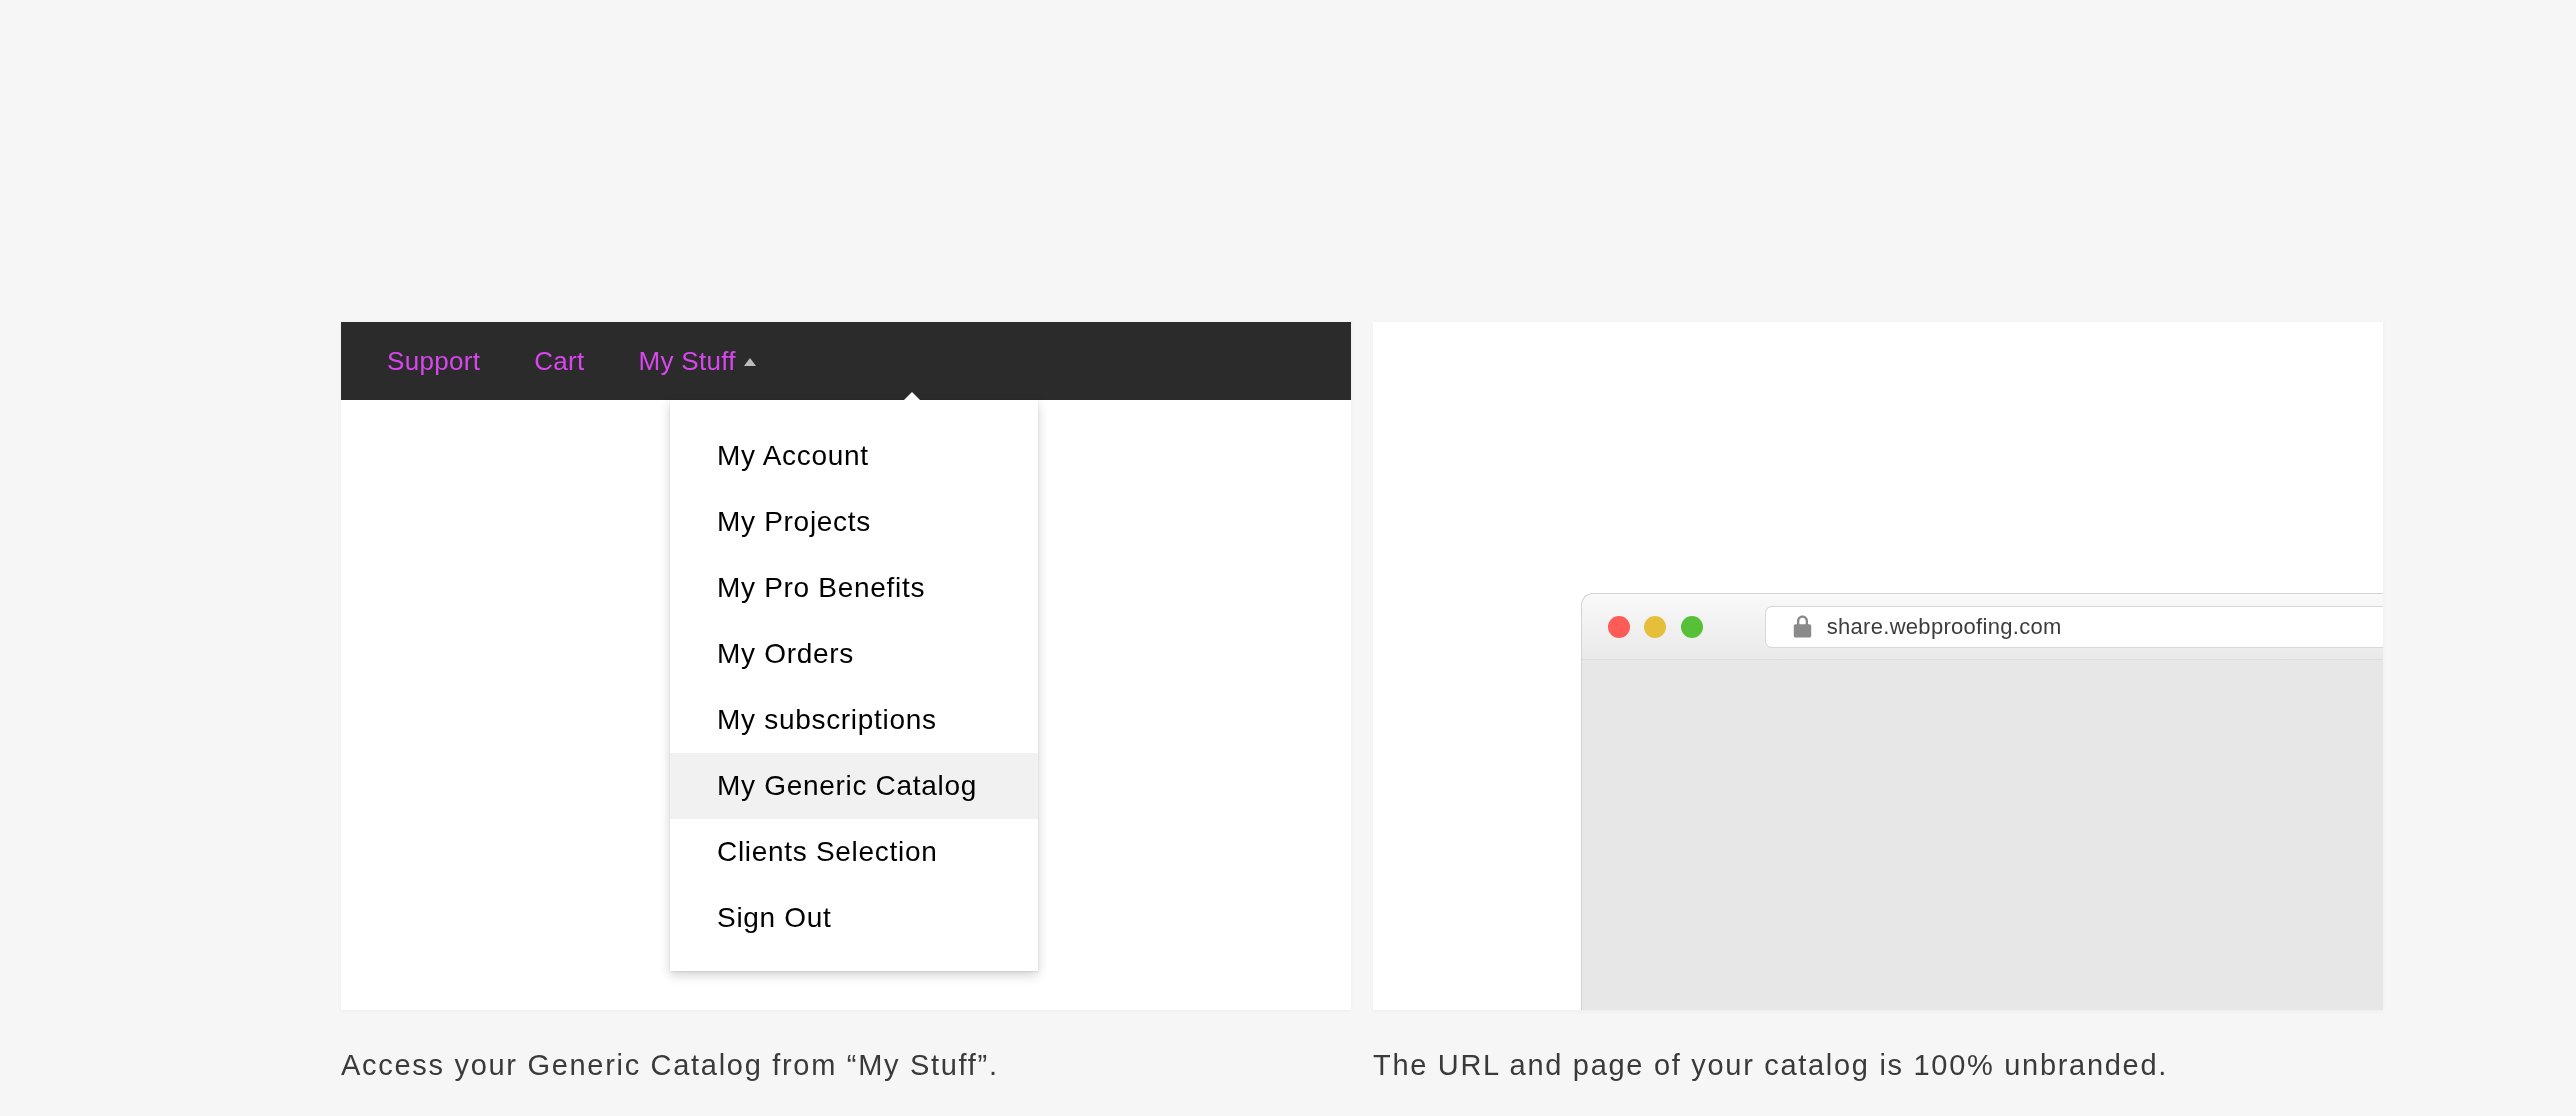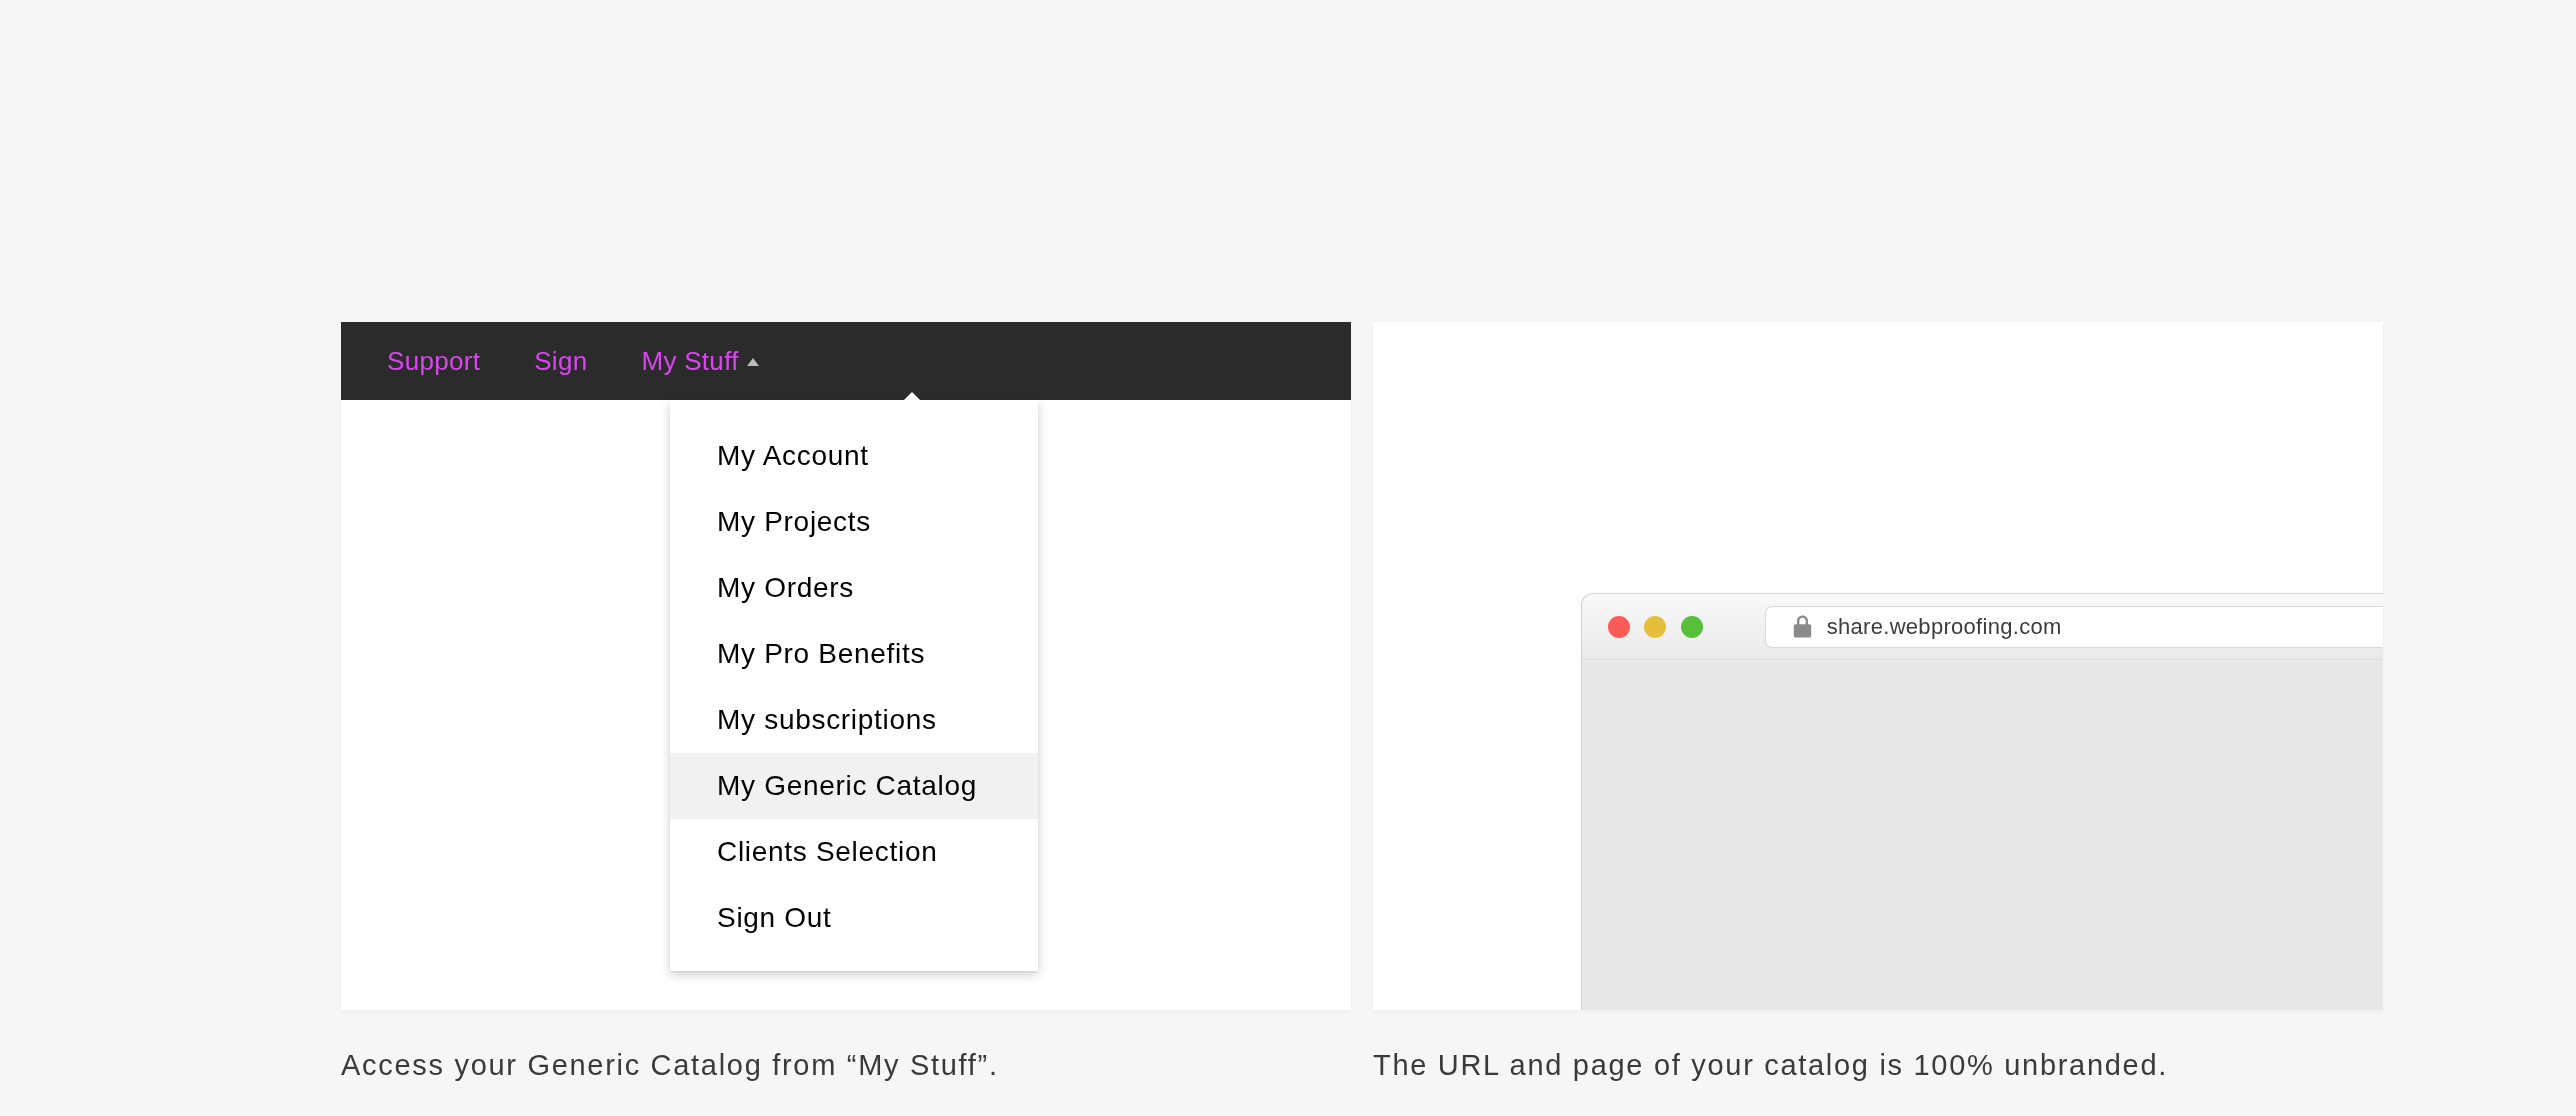--- a/index.html
+++ b/index.html
@@ -166,34 +166,34 @@
 <body>
 
 <div class="stage">
 
   <div class="panel-left">
     <div class="navbar">
       <div class="nav-item first">
         <span>Support</span>
       </div>
       <div class="nav-item">
-        <span>Sign</span>
+        <span>Cart</span>
       </div>
       <div class="nav-item">
         <span>My Stuff</span>
         <span class="caret-up"></span>
       </div>
       <div class="navbar-arrow"></div>
     </div>
 
     <div class="dropdown">
       <div class="dropdown-item">My Account</div>
       <div class="dropdown-item">My Projects</div>
+      <div class="dropdown-item">My Pro Benefits</div>
       <div class="dropdown-item">My Orders</div>
-      <div class="dropdown-item">My Pro Benefits</div>
       <div class="dropdown-item">My subscriptions</div>
       <div class="dropdown-item highlight">My Generic Catalog</div>
       <div class="dropdown-item">Clients Selection</div>
       <div class="dropdown-item">Sign Out</div>
     </div>
   </div>
 
   <div class="panel-right">
     <div class="browser-window">
       <div class="browser-titlebar">

